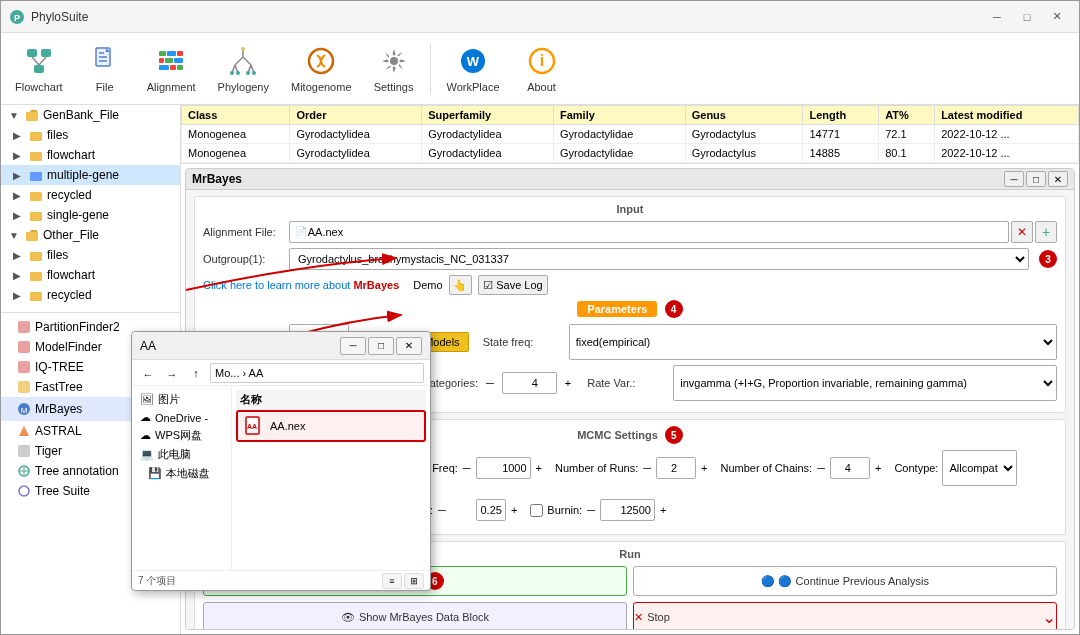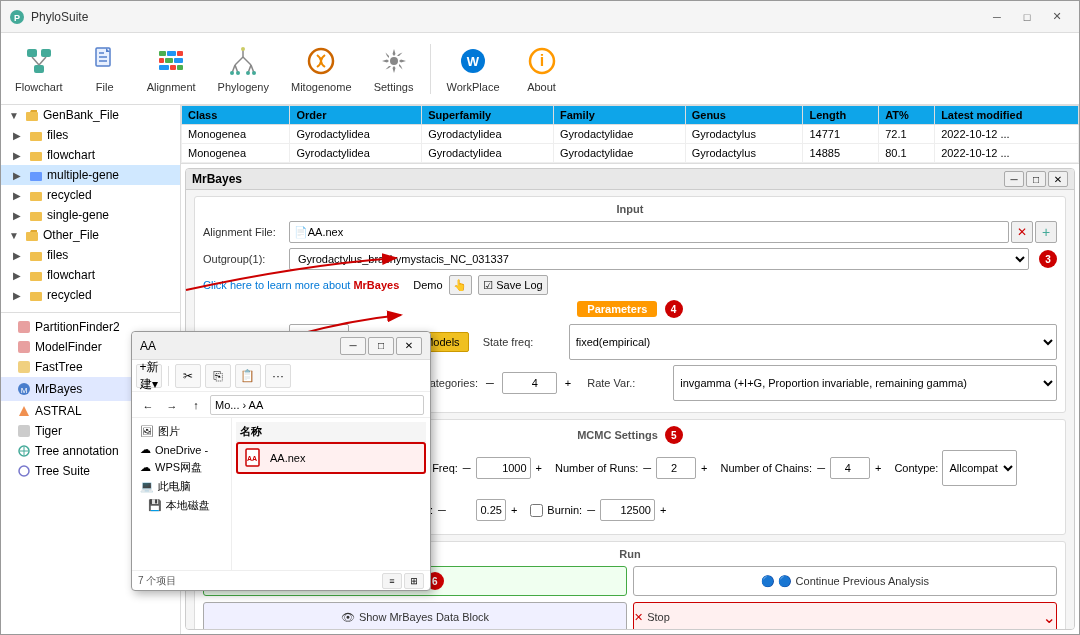--- a/index.html
+++ b/index.html
@@ -35,21 +35,21 @@
     .sidebar-item .item-label { flex: 1; }
     
     .tree-item { padding-left: 12px; }
 
     
     .right-panel { flex: 1; display: flex; flex-direction: column; overflow: hidden; }
 
     
     .table-area { background: #fff; border-bottom: 1px solid #ddd; }
     .data-table { width: 100%; border-collapse: collapse; font-size: 11px; }
-    .data-table th { background: #0ea5e9; border: 1px solid #ddd; padding: 3px 6px; text-align: left; font-weight: 600; white-space: nowrap; }
+    .data-table th { background: #fef9c3; border: 1px solid #ddd; padding: 3px 6px; text-align: left; font-weight: 600; white-space: nowrap; }
     .data-table td { border: 1px solid #eee; padding: 3px 6px; white-space: nowrap; }
 
     
     .mrbayes-panel { flex: 1; background: #f5f5f5; border: 1px solid #ccc; margin: 4px; border-radius: 4px; overflow-y: auto; position: relative; }
     .panel-title-bar { display: flex; align-items: center; justify-content: space-between; background: #e8e8e8; border-bottom: 1px solid #ccc; padding: 2px 6px; font-size: 12px; font-weight: 600; }
     .panel-title-controls { display: flex; gap: 2px; }
     .panel-ctrl-btn { width: 20px; height: 16px; border: 1px solid #aaa; background: #f0f0f0; cursor: pointer; font-size: 10px; display: flex; align-items: center; justify-content: center; border-radius: 2px; }
 
     .section-group { background: #fff; border: 1px solid #ddd; margin: 6px 8px; border-radius: 3px; padding: 6px 8px; }
     .section-title { text-align: center; font-size: 11px; color: #555; margin-bottom: 6px; font-weight: 600; }
@@ -332,20 +332,27 @@
             <rect x="1" y="1" width="12" height="12" rx="2" fill="#e8a0a0"></rect>
           </svg>
         <span class="item-label">PartitionFinder2</span>
       </div>
       <div class="sidebar-item">
         <span style="width:4px"></span>
         <svg width="14" height="14">
             <rect x="1" y="1" width="12" height="12" rx="2" fill="#e8a0a0"></rect>
           </svg>
         <span class="item-label">ModelFinder</span>
+      </div>
+      <div class="sidebar-item">
+        <span style="width:4px"></span>
+        <svg width="14" height="14">
+            <rect x="1" y="1" width="12" height="12" rx="2" fill="#e8a0a0"></rect>
+          </svg>
+        <span class="item-label">IQ-TREE</span>
       </div>
       <div class="sidebar-item">
         <span style="width:4px"></span>
         <svg width="14" height="14">
             <rect x="1" y="1" width="12" height="12" rx="2" fill="#f0d080"></rect>
           </svg>
         <span class="item-label">FastTree</span>
       </div>
       <div class="sidebar-item" style="background:#e0e8ff;">
         <span style="width:4px"></span>
@@ -605,28 +612,20 @@
 
   <div class="file-explorer">
     <div class="explorer-title-bar">
       <span>AA</span>
       <div class="explorer-controls">
         <button class="explorer-ctrl-btn">─</button>
         <button class="explorer-ctrl-btn">□</button>
         <button class="explorer-ctrl-btn">✕</button>
       </div>
     </div>
-    <div class="explorer-toolbar">
-      <button class="explorer-tb-btn">+新建▾</button>
-      <div style="width:1px; height:20px; background:#ddd; margin:0 2px;"></div>
-      <button class="explorer-tb-btn">✂</button>
-      <button class="explorer-tb-btn">⎘</button>
-      <button class="explorer-tb-btn">📋</button>
-      <button class="explorer-tb-btn">···</button>
-    </div>
     <div class="explorer-nav">
       <button class="nav-btn">←</button>
       <button class="nav-btn">→</button>
       <button class="nav-btn">↑</button>
       <div class="path-display">
         <span>Mo... › AA</span>
       </div>
     </div>
     <div class="explorer-content">
       <div class="explorer-sidebar">

